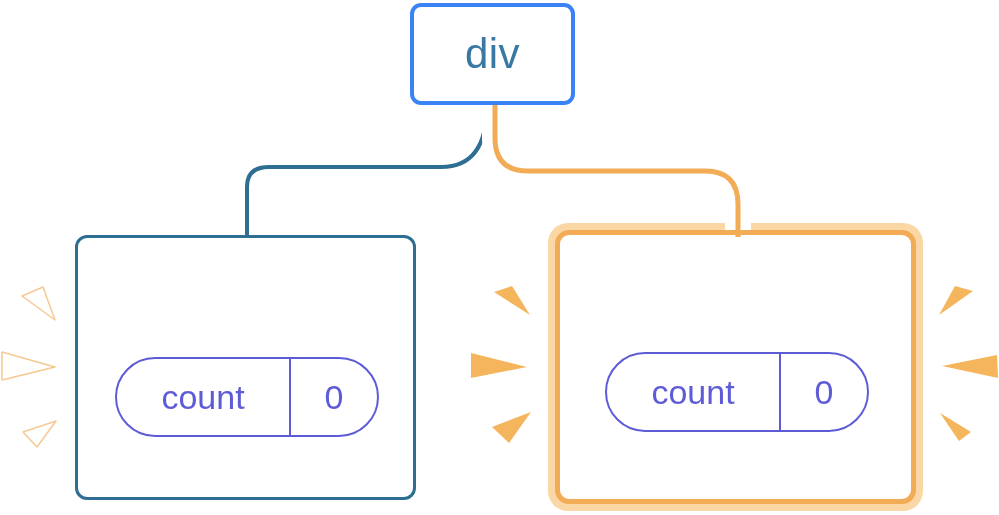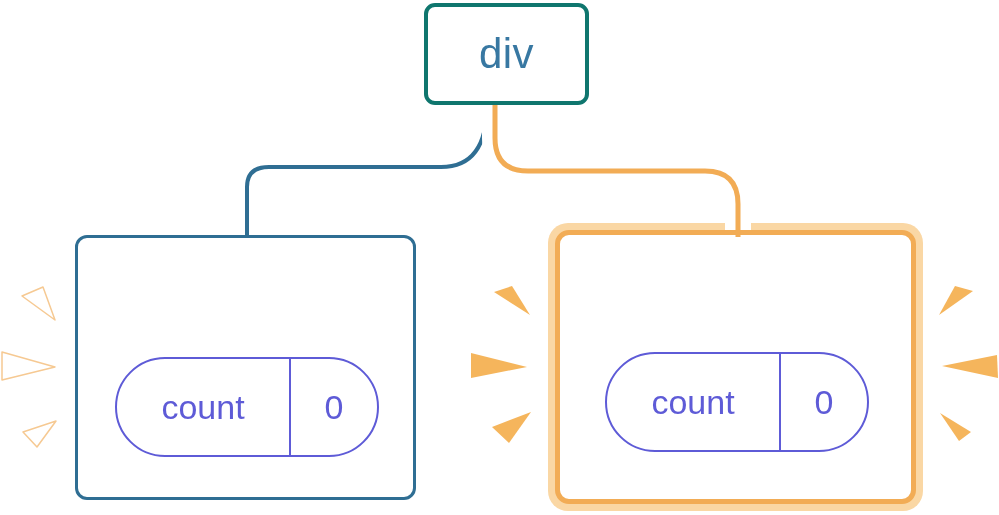--- a/index.html
+++ b/index.html
@@ -4,22 +4,22 @@
 <style>
   html,body { margin:0; padding:0; background:#ffffff; }
   .canvas {
     position:relative; width:999px; height:515px; background:#ffffff;
     font-family:"Liberation Sans", sans-serif; overflow:hidden;
   }
   .node, .overlay, .txt { position:absolute; box-sizing:border-box; }
 
   
   .root-node {
-    left:424px; top:3px; width:165px; height:102px;
-    background:#fff; border:4px solid #0f766e; border-radius:11px;
+    left:410px; top:3px; width:165px; height:102px;
+    background:#fff; border:4px solid #3b82f6; border-radius:11px;
     display:flex; align-items:center; justify-content:center;
     z-index:1;
   }
   .root-label { color:#3878A2; font-size:42px; font-weight:500; letter-spacing:0.5px; }
 
   
   .left-card {
     left:75px; top:235px; width:341px; height:265px;
     background:#fff; border:3px solid #2F6E93; border-radius:12px;
     z-index:1;
@@ -39,21 +39,21 @@
     width:100%; height:100%; background:#fff;
     border:5px solid #F2AC55; border-radius:14px; box-sizing:border-box;
   }
   .right-title {
     left:560px; top:279px; width:352px; text-align:center;
     color:#2F6E93; font-size:38px; font-weight:700;
   }
 
   
   .pill {
-    position:absolute; width:264px; height:100px; background:#fff;
+    position:absolute; width:264px; height:80px; background:#fff;
     border:2px solid #5E5BD7; border-radius:52px; display:flex;
     box-sizing:border-box; z-index:1; color:#5E5BD7; font-size:34px;
   }
   .pill-left  { left:115px; top:357px; }
   .pill-right { left:605px; top:352px; }
   .pill-key {
     width:172px; border-right:2px solid #5E5BD7;
     display:flex; align-items:center; justify-content:center;
   }
   .pill-val { flex:1; display:flex; align-items:center; justify-content:center; }

